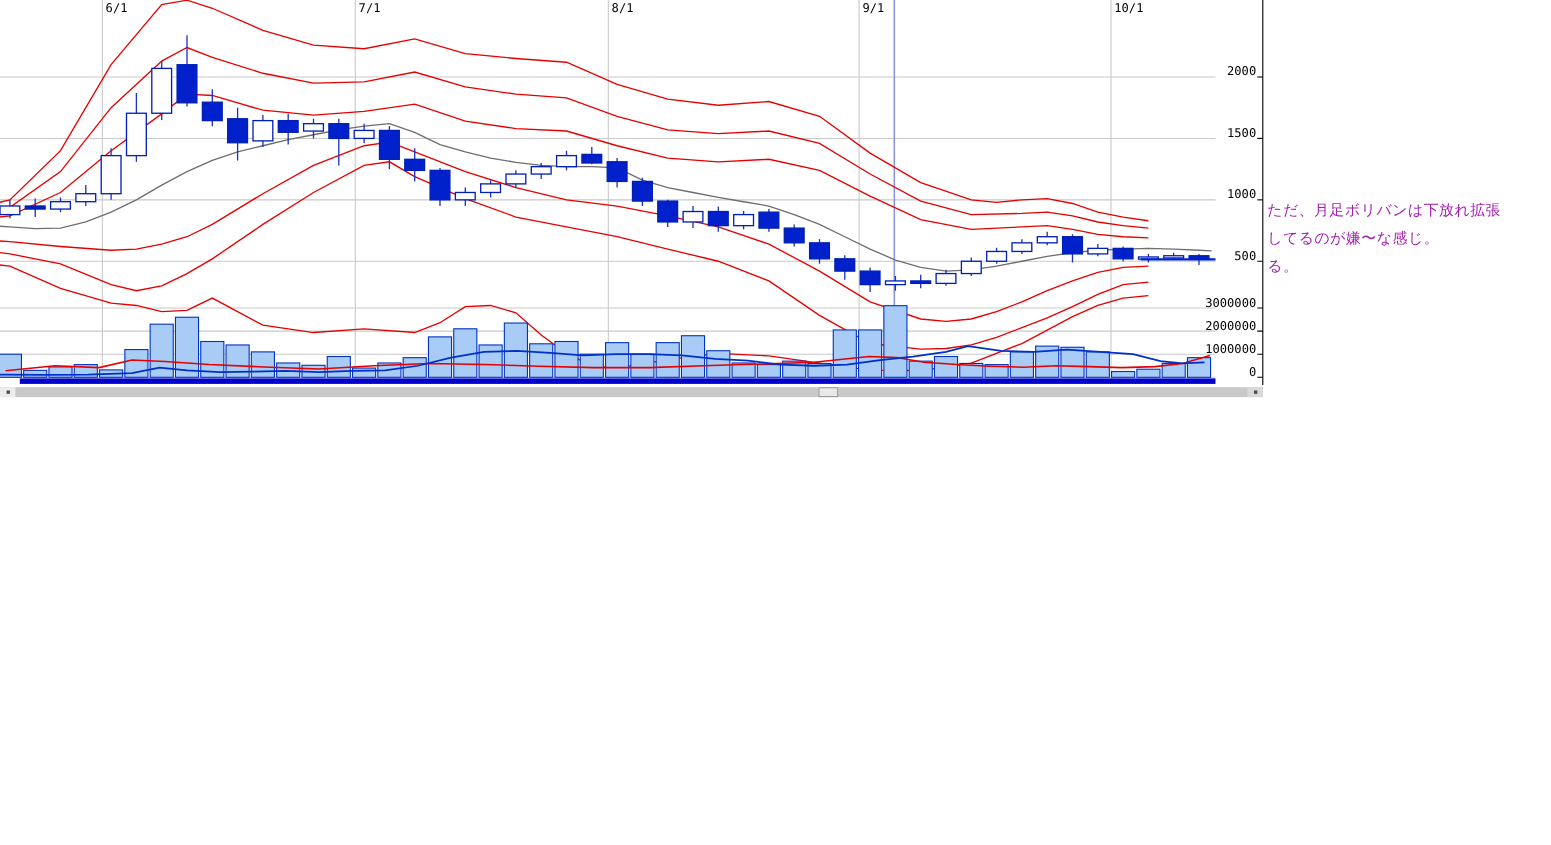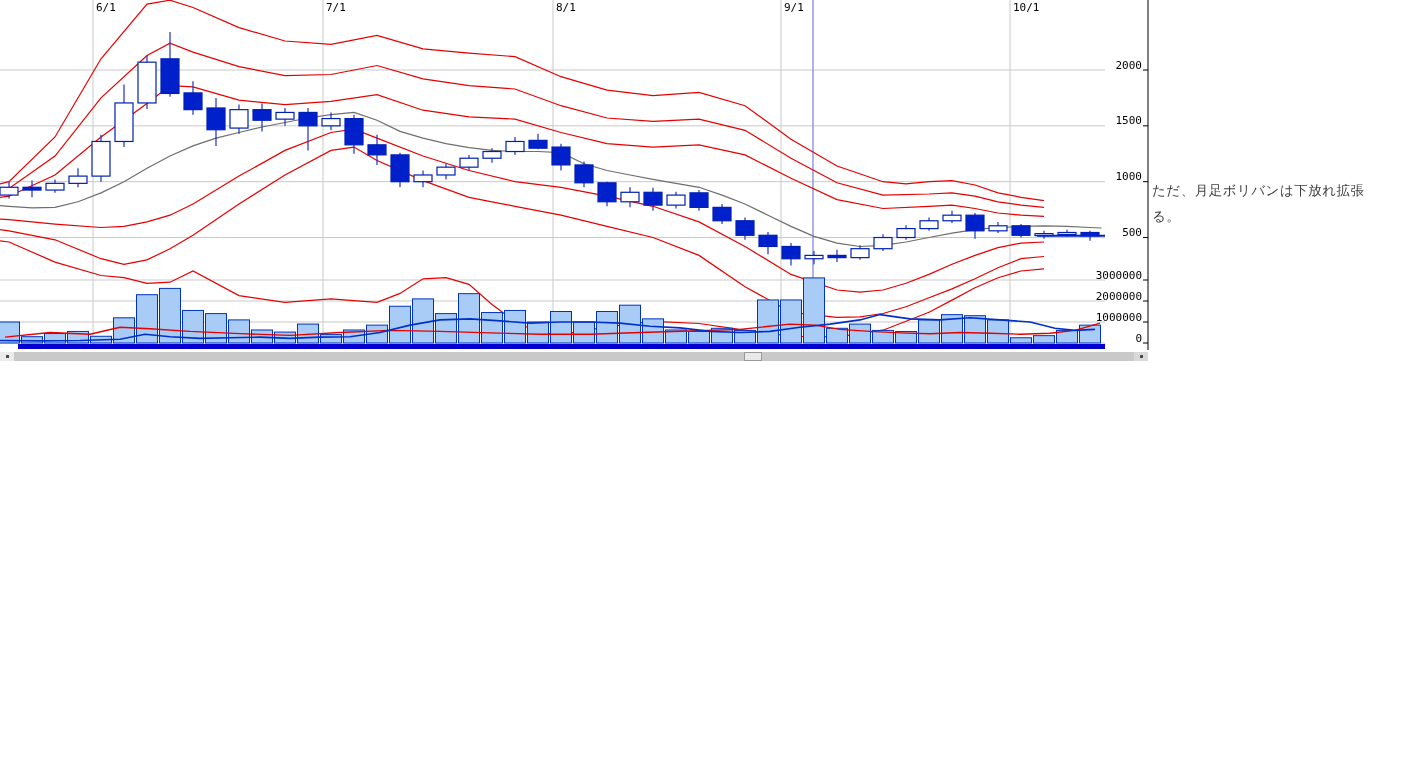--- a/index.html
+++ b/index.html
@@ -1,19 +1,19 @@
 <!DOCTYPE html>
 <html><head>
 <meta charset="utf-8">
 <style>
   html,body{margin:0;padding:0;background:#ffffff;}
   .stage{position:relative;width:1410px;height:768px;background:#ffffff;overflow:hidden;
          font-family:"Liberation Sans",sans-serif;}
   svg text{font-family:"DejaVu Sans Mono",monospace;font-size:11px;fill:#000;}
-  .annotation{position:absolute;left:1152px;top:178px;width:255px;color:#404040;
+  .annotation{position:absolute;left:1152px;top:178px;width:255px;color:#a21caf;
               font-size:13.5px;line-height:25.6px;font-family:"Liberation Sans",sans-serif;
               letter-spacing:0.5px;}
   .scrollbar{position:absolute;left:0;top:352px;width:1148px;height:9px;background:#c9c9c9;}
   .sb-btn{position:absolute;top:0;width:14px;height:9px;background:#ececec;}
   .sb-btn.left{left:0;}
   .sb-btn.right{right:0;background:#d9d9d9;}
   .sb-btn .dot{position:absolute;left:6px;top:3px;width:3px;height:3px;background:#4a4a4a;}
   .sb-thumb{position:absolute;left:744px;top:0;width:18px;height:9px;background:#e9e9e9;
             border:1px solid #9a9a9a;box-sizing:border-box;}
 </style>
@@ -210,20 +210,21 @@
       <text x="1142" y="342" text-anchor="end">0</text>
       <text x="96" y="11">6/1</text>
       <text x="326" y="11">7/1</text>
       <text x="556" y="11">8/1</text>
       <text x="784" y="11">9/1</text>
       <text x="1013" y="11">10/1</text>
     </svg>
 
   <div class="annotation">
     <div>ただ、月足ボリバンは下放れ拡張</div>
+    <div>してるのが嫌〜な感じ。</div>
     <div>る。</div>
   </div>
 
   <div class="scrollbar" style="width: 1148px;">
     <div class="sb-btn left">
         <span class="dot"></span>
       </div>
     <div class="sb-thumb" id="sb-thumb" style="left: 744px;"></div>
     <div class="sb-btn right">
         <span class="dot"></span>

